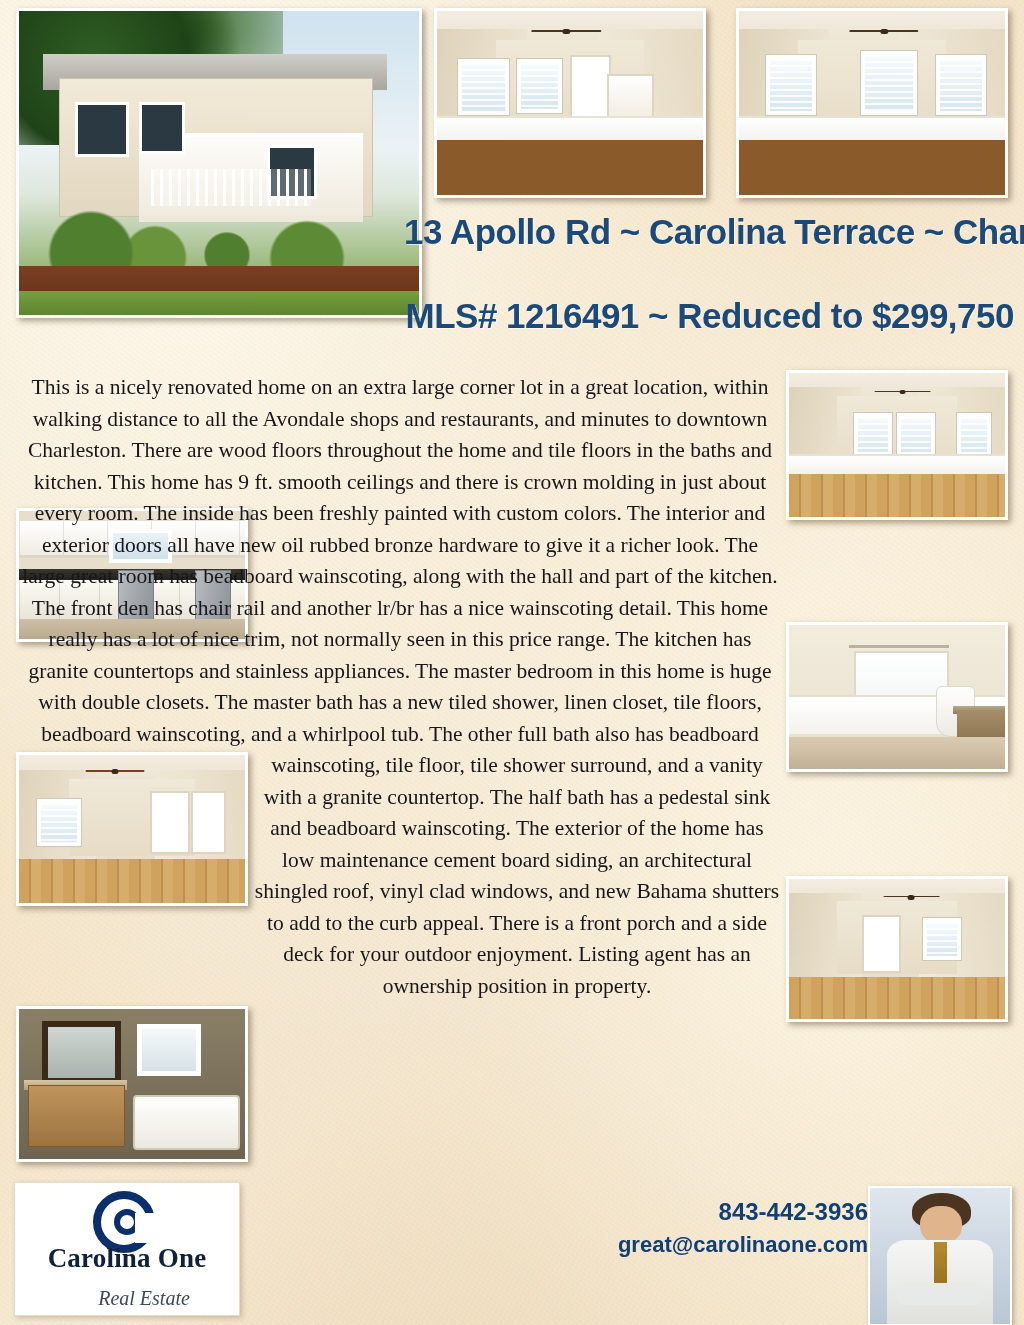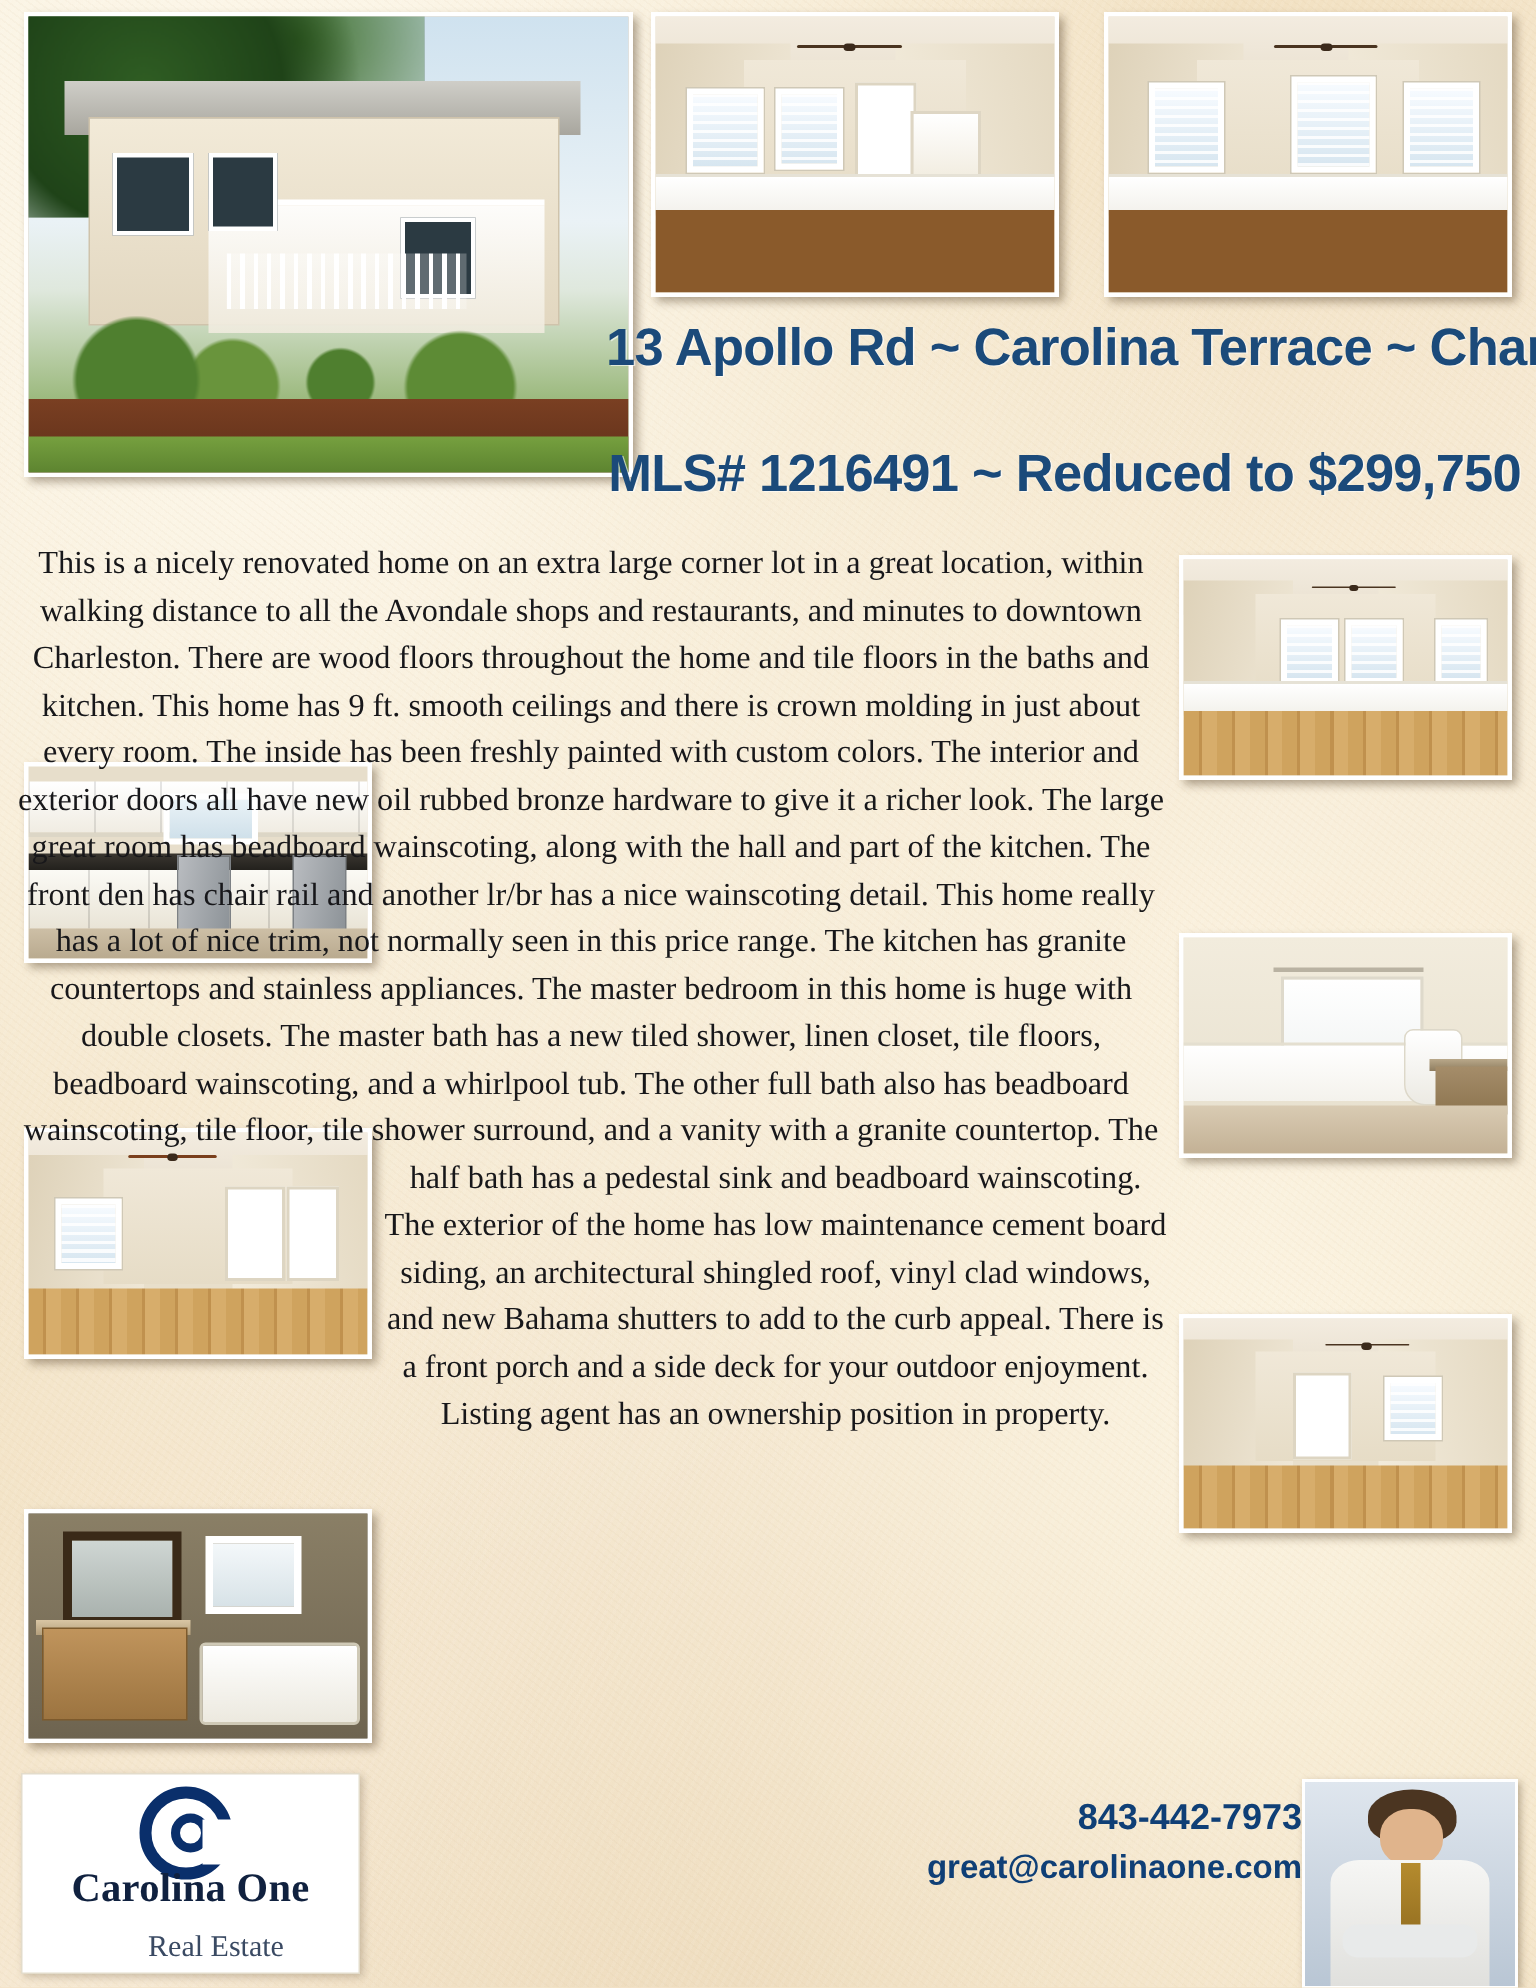--- a/index.html
+++ b/index.html
@@ -165,21 +165,21 @@
     position: absolute;
     left: 8px;
     top: 360px;
     width: 1008px;
     text-align: center;
     font-family: "Liberation Serif", serif;
     font-size: 21.5px;
     line-height: 31.5px;
     color: #17171a;
   }
-  .body-text p { margin: 0; }
+  .body-text p { margin: 12px; }
 
   
   .cut { float: left; width: 1px; }
 
   
   .logo-box {
     position: absolute;
     left: 14px; top: 1182px;
     width: 224px; height: 132px;
     background: #ffffff;
@@ -219,20 +219,21 @@
     color: #10213f;
     letter-spacing: 0.2px;
   }
   .logo-sub {
     position: absolute;
     left: 0; top: 104px; width: 258px;
     text-align: center;
     font-family: "Liberation Serif", serif;
     font-size: 20px;
     color: #3a4a63;
+    font-style: italic;
   }
   .agent-block {
     position: absolute;
     right: 156px; top: 1192px;
     width: 420px;
     text-align: right;
     font-family: "Liberation Sans", sans-serif;
     color: #0f3f76;
   }
   .agent-name { font-size: 31px; font-weight: bold; letter-spacing: 0.3px; }
@@ -405,21 +406,21 @@
 
   <div class="logo-box">
     <div class="logo-c">
       <div class="inner-c"></div>
     </div>
     <div class="logo-title">Carolina One</div>
     <div class="logo-sub">Real Estate</div>
   </div>
 
   <div class="agent-block">
-    <div class="agent-phone">843-442-7973</div>
+    <div class="agent-phone">843-442-3936</div>
     <div class="agent-email">great@carolinaone.com</div>
   </div>
 
   <div class="agent-photo">
     <div class="hair"></div>
     <div class="face"></div>
     <div class="shirt"></div>
     <div class="tie"></div>
     <div class="arm"></div>
   </div>

